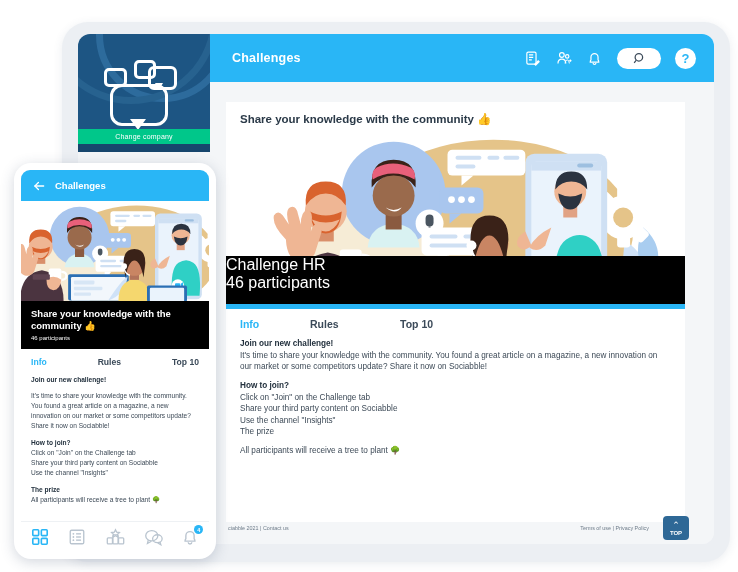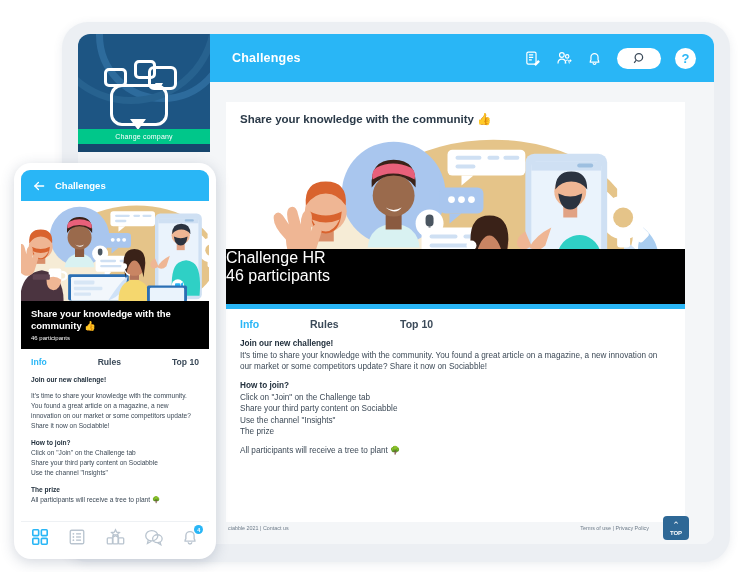--- a/index.html
+++ b/index.html
@@ -348,21 +348,21 @@
     <div id="collapse-btn">‹</div>
 
     <div id="tab-content">
       <div id="content-card">
         <div id="card-title">Share your knowledge with the community 👍</div>
 
         <div class="illus" id="tab-illus">
           <svg width="459" height="170" viewBox="0 0 460 175" preserveAspectRatio="xMidYMid slice">
               <use href="#illus-sym"></use>
             </svg>
-          <div id="black-band" class="blk" style="height:55px">
+          <div id="black-band" class="blk" style="height:48px">
             <div class="bt">Challenge HR</div>
             <div class="bp">46 participants</div>
           </div>
         </div>
 
         <div class="blue-rule"></div>
 
         <div class="tabs" id="tab-tabs">
           <div class="t active">Info</div>
           <div class="t">Rules</div>

